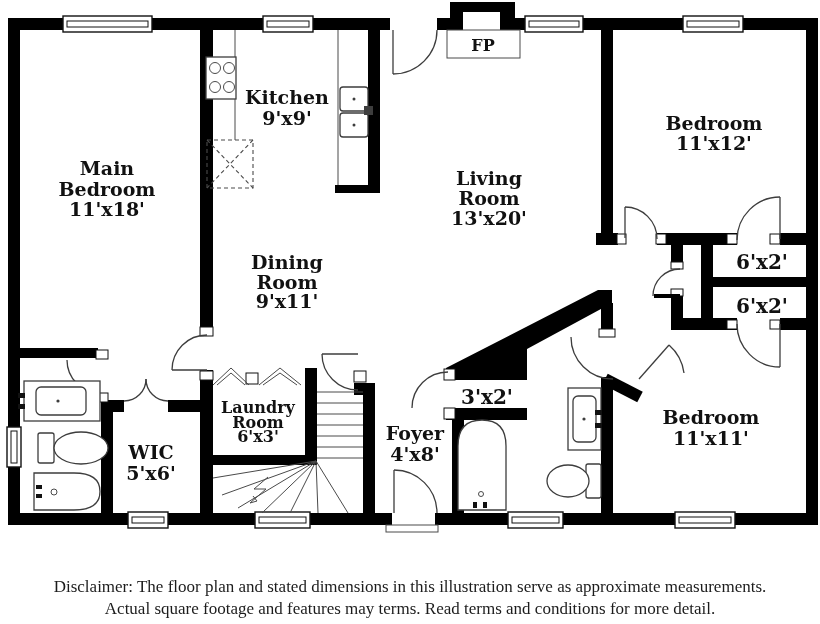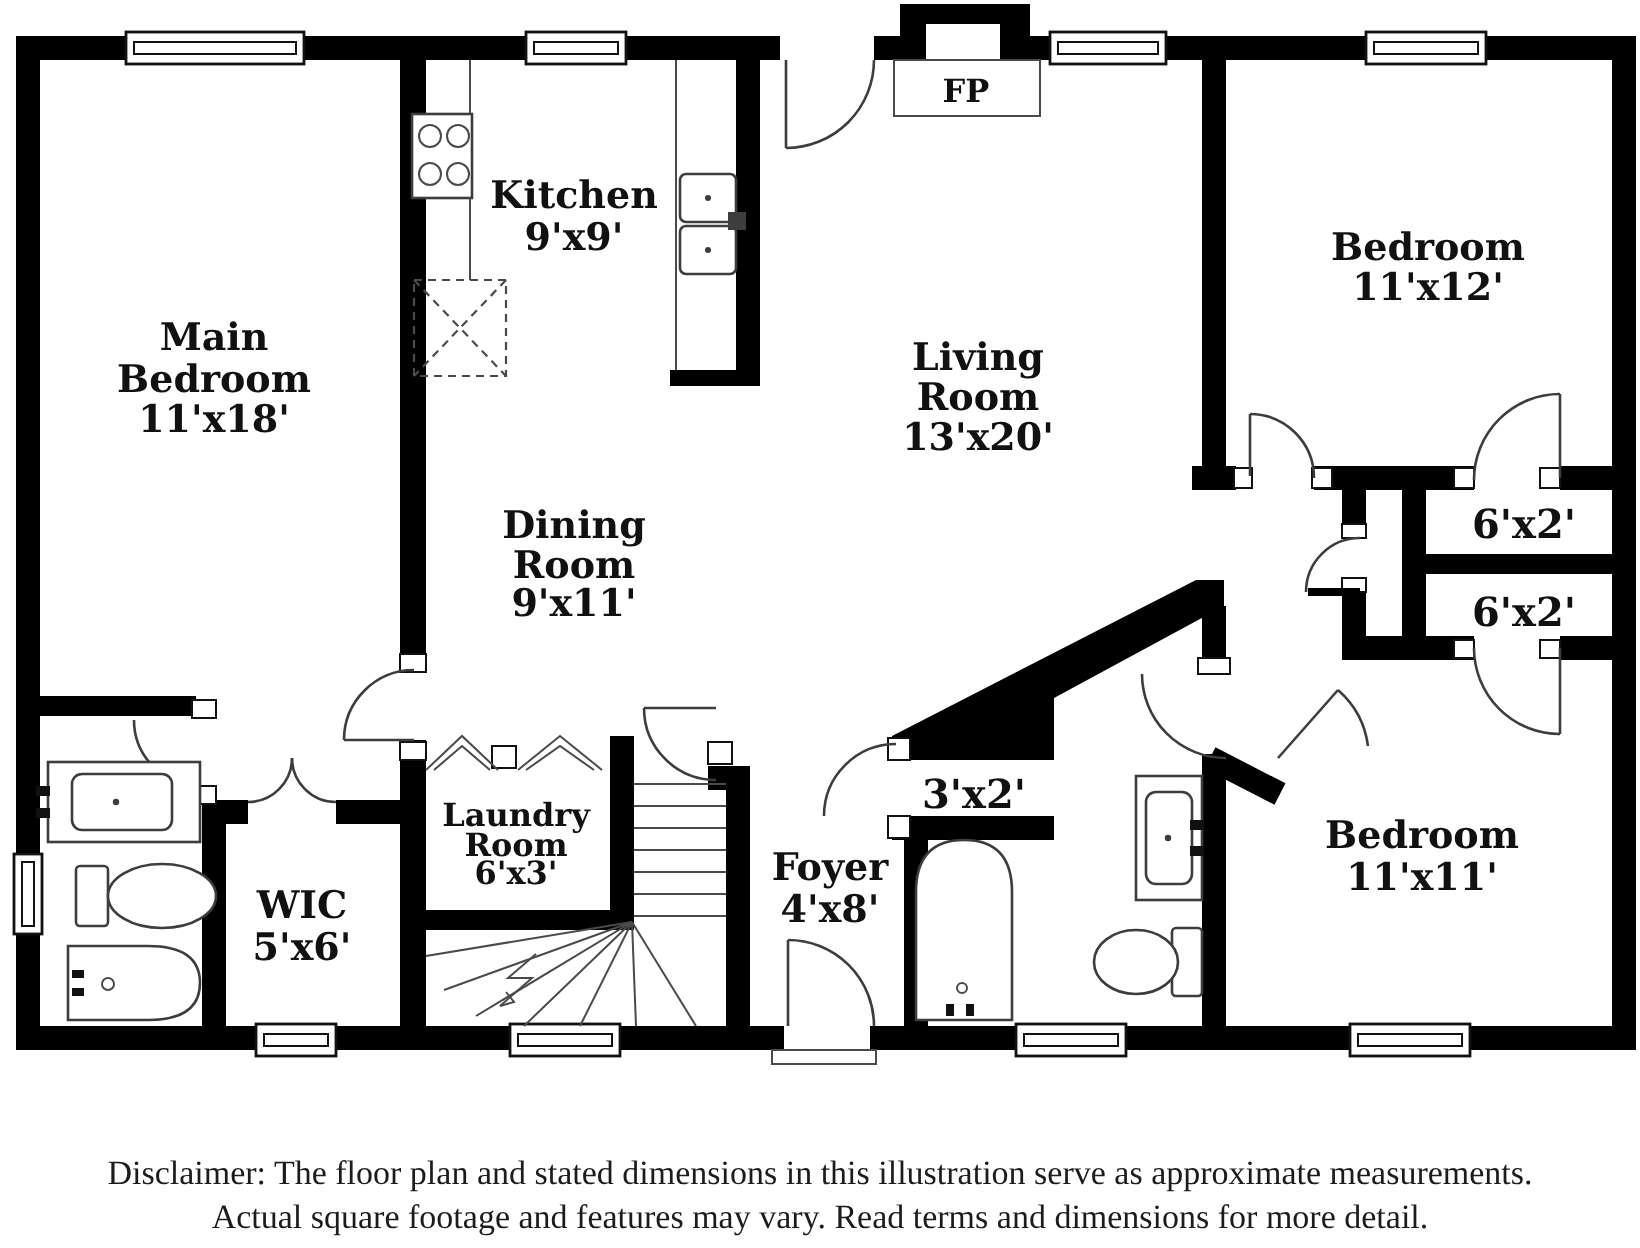--- a/index.html
+++ b/index.html
@@ -326,15 +326,15 @@
 
     <text class="closet-label" x="762" y="269">6'x2'</text>
     <text class="closet-label" x="762" y="313">6'x2'</text>
     <text class="closet-label" x="487" y="404">3'x2'</text>
     <text class="fp-label" x="483" y="51">FP</text>
   </g>
 </svg>
 
 <div class="disclaimer">
   <div>Disclaimer: The floor plan and stated dimensions in this illustration serve as approximate measurements.</div>
-  <div>Actual square footage and features may vary. Read terms and dimensions for more detail.</div>
+  <div>Actual square footage and features may terms. Read terms and conditions for more detail.</div>
 </div>
 </div>
 
 </body></html>

